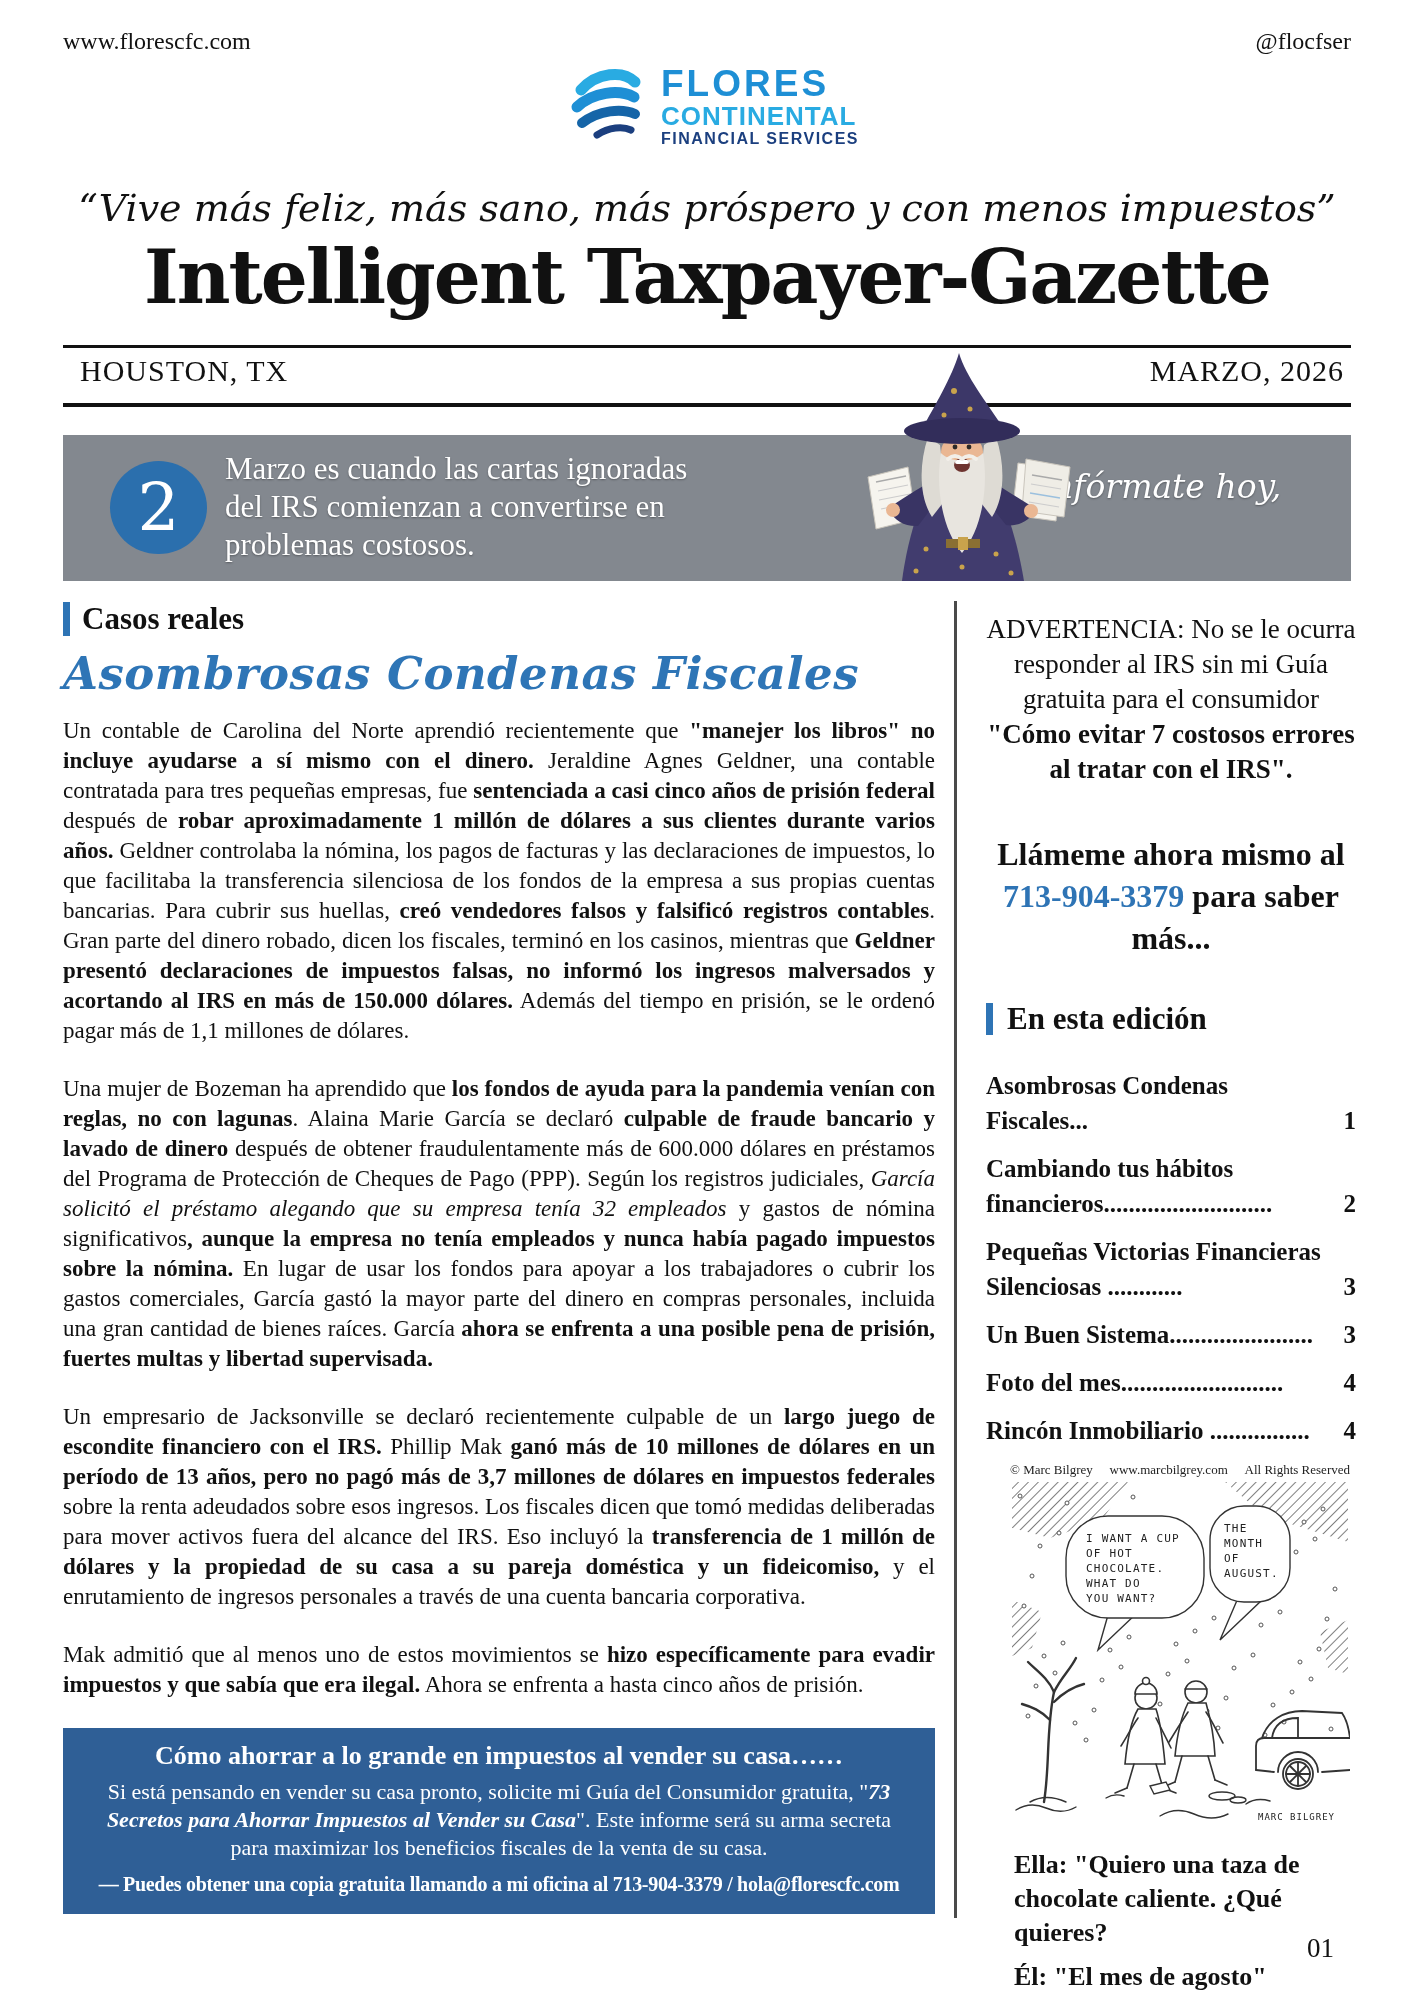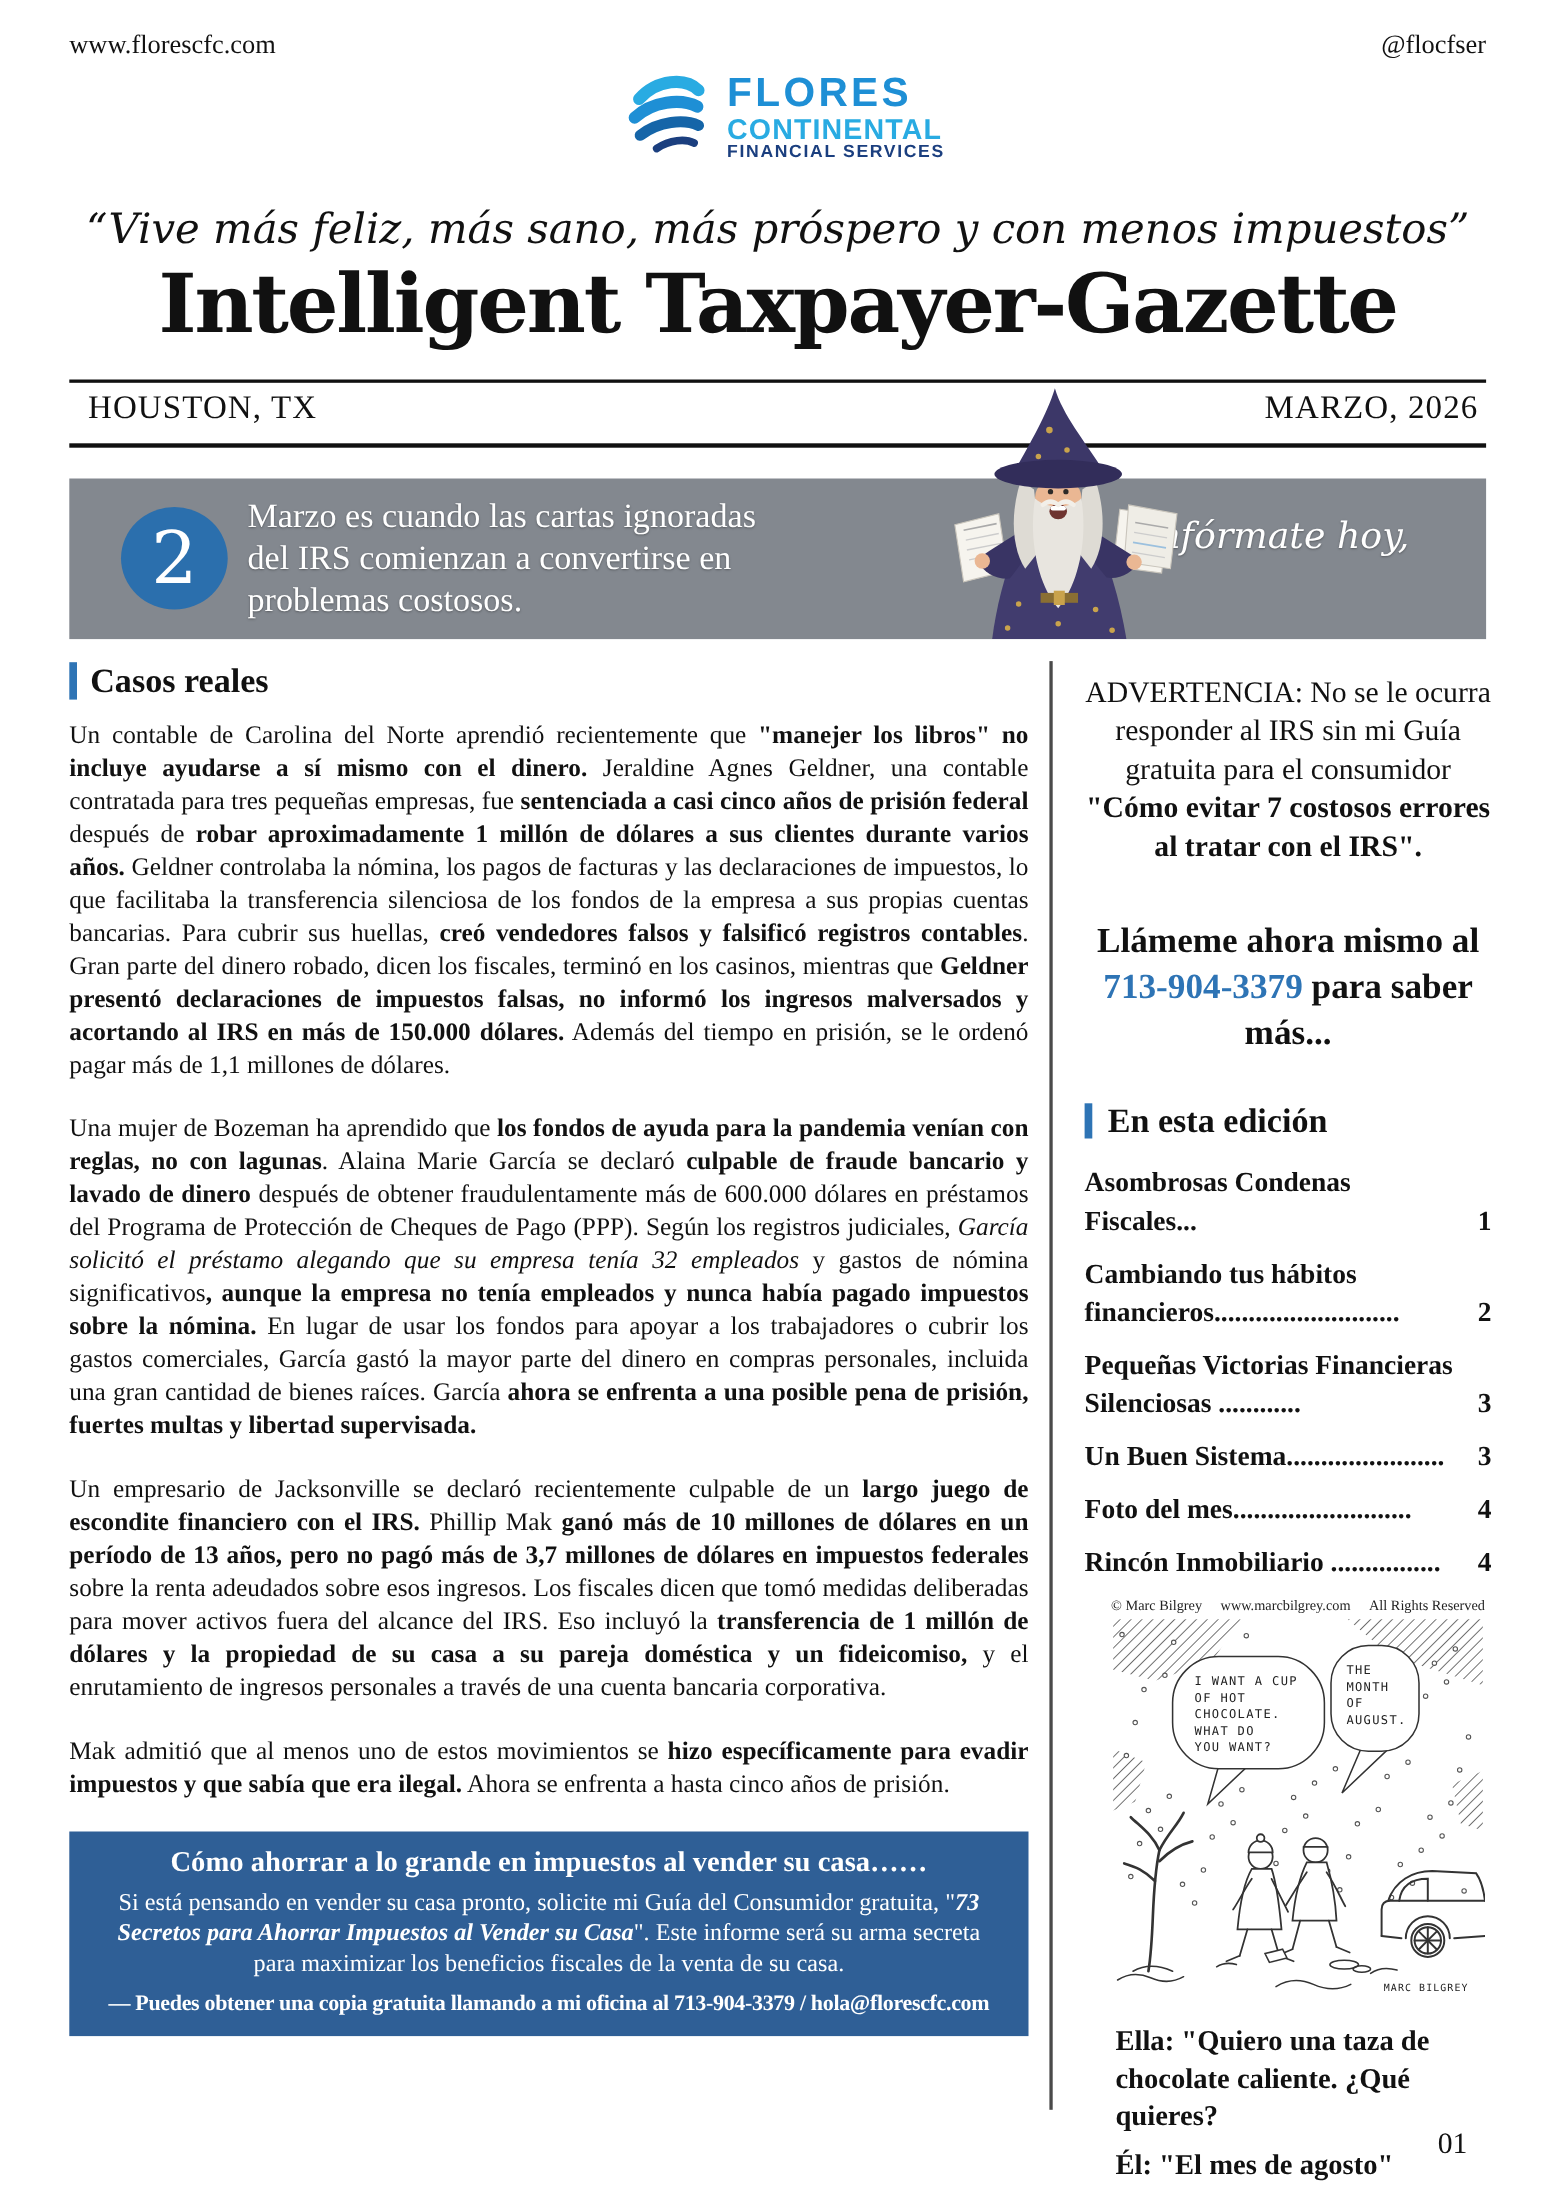--- a/index.html
+++ b/index.html
@@ -59,21 +59,21 @@
   .promo-title{font-size:26px;font-weight:bold;}
   .promo-body{margin-top:7px;font-size:22px;line-height:28px;}
   .promo-footer{margin-top:11px;font-size:20px;font-weight:bold;letter-spacing:-0.3px;white-space:nowrap;}
 
   
   .warning{text-align:center;font-size:27px;line-height:35px;}
   .call{margin-top:46px;text-align:center;font-size:32px;line-height:42px;font-weight:bold;}
   .toc-header{margin-top:42px;display:flex;align-items:center;gap:14px;}
   .toc-bar{width:7px;height:32px;background:#2e74b5;}
   .toc-title{font-size:31px;font-weight:bold;}
-  #toc-list{margin-top:21px;}
+  #toc-list{margin-top:31px;}
   .toc-item{display:flex;justify-content:space-between;align-items:flex-end;
             font-size:25px;font-weight:bold;line-height:35px;margin-bottom:13px;}
   .toc-page{margin-left:8px;}
   .cartoon{margin-top:14px;margin-left:24px;width:340px;}
   .cartoon-header{display:flex;justify-content:space-between;font-size:13px;margin-bottom:2px;color:#222;}
   .caption{margin-top:12px;margin-left:28px;font-size:26px;font-weight:bold;line-height:34px;width:322px;}
   .caption-el{margin-top:10px;}
   .page-num{position:absolute;right:80px;top:1933px;font-size:27px;}
 </style>
 </head>
@@ -175,20 +175,21 @@
       <circle cx="145" cy="224" r="2.5" fill="#c9a34c"></circle>
       <circle cx="96" cy="218" r="2.5" fill="#c9a34c"></circle>
     </svg>
   </div>
 
   <div class="left-col">
     <div class="kicker">
       <div class="kicker-bar"></div>
       <div class="kicker-label">Casos reales</div>
     </div>
+    <div class="headline">Asombrosas Condenas Fiscales</div>
     <div id="paragraphs">
         <p class="para"><span>Un contable de Carolina del Norte aprendió recientemente que </span><span class="sb">"manejer los libros" no incluye ayudarse a sí mismo con el dinero.</span><span> Jeraldine Agnes Geldner, una contable contratada para tres pequeñas empresas, fue </span><span class="sb">sentenciada a casi cinco años de prisión federal</span><span> después de </span><span class="sb">robar aproximadamente 1 millón de dólares a sus clientes durante varios años.</span><span> Geldner controlaba la nómina, los pagos de facturas y las declaraciones de impuestos, lo que facilitaba la transferencia silenciosa de los fondos de la empresa a sus propias cuentas bancarias. Para cubrir sus huellas, </span><span class="sb">creó vendedores falsos y falsificó registros contables</span><span>. Gran parte del dinero robado, dicen los fiscales, terminó en los casinos, mientras que </span><span class="sb">Geldner presentó declaraciones de impuestos falsas, no informó los ingresos malversados y acortando al IRS en más de 150.000 dólares.</span><span> Además del tiempo en prisión, se le ordenó pagar más de 1,1 millones de dólares.</span></p>
         <p class="para"><span>Una mujer de Bozeman ha aprendido que </span><span class="sb">los fondos de ayuda para la pandemia venían con reglas, no con lagunas</span><span>. Alaina Marie García se declaró </span><span class="sb">culpable de fraude bancario y lavado de dinero</span><span> después de obtener fraudulentamente más de 600.000 dólares en préstamos del Programa de Protección de Cheques de Pago (PPP). Según los registros judiciales, </span><span class="si">García solicitó el préstamo alegando que su empresa tenía 32 empleados</span><span> y gastos de nómina significativos</span><span class="sb">, aunque la empresa no tenía empleados y nunca había pagado impuestos sobre la nómina.</span><span> En lugar de usar los fondos para apoyar a los trabajadores o cubrir los gastos comerciales, García gastó la mayor parte del dinero en compras personales, incluida una gran cantidad de bienes raíces. García </span><span class="sb">ahora se enfrenta a una posible pena de prisión, fuertes multas y libertad supervisada.</span></p>
         <p class="para"><span>Un empresario de Jacksonville se declaró recientemente culpable de un </span><span class="sb">largo juego de escondite financiero con el IRS.</span><span> Phillip Mak </span><span class="sb">ganó más de 10 millones de dólares en un período de 13 años, pero no pagó más de 3,7 millones de dólares en impuestos federales</span><span> sobre la renta adeudados sobre esos ingresos. Los fiscales dicen que tomó medidas deliberadas para mover activos fuera del alcance del IRS. Eso incluyó la </span><span class="sb">transferencia de 1 millón de dólares y la propiedad de su casa a su pareja doméstica y un fideicomiso,</span><span> y el enrutamiento de ingresos personales a través de una cuenta bancaria corporativa.</span></p>
         <p class="para"><span>Mak admitió que al menos uno de estos movimientos se </span><span class="sb">hizo específicamente para evadir impuestos y que sabía que era ilegal.</span><span> Ahora se enfrenta a hasta cinco años de prisión.</span></p>
       </div>
 
     <div class="promo-box">
       <div class="promo-title">Cómo ahorrar a lo grande en impuestos al vender su casa……</div>
       <div class="promo-body" id="promo-body"><span>Si está pensando en vender su casa pronto, solicite mi Guía del Consumidor gratuita, "</span><span class="sbi">73 Secretos para Ahorrar Impuestos al Vender su Casa</span><span>".  Este informe será su arma secreta para maximizar los beneficios fiscales de la venta de su casa.</span></div>

